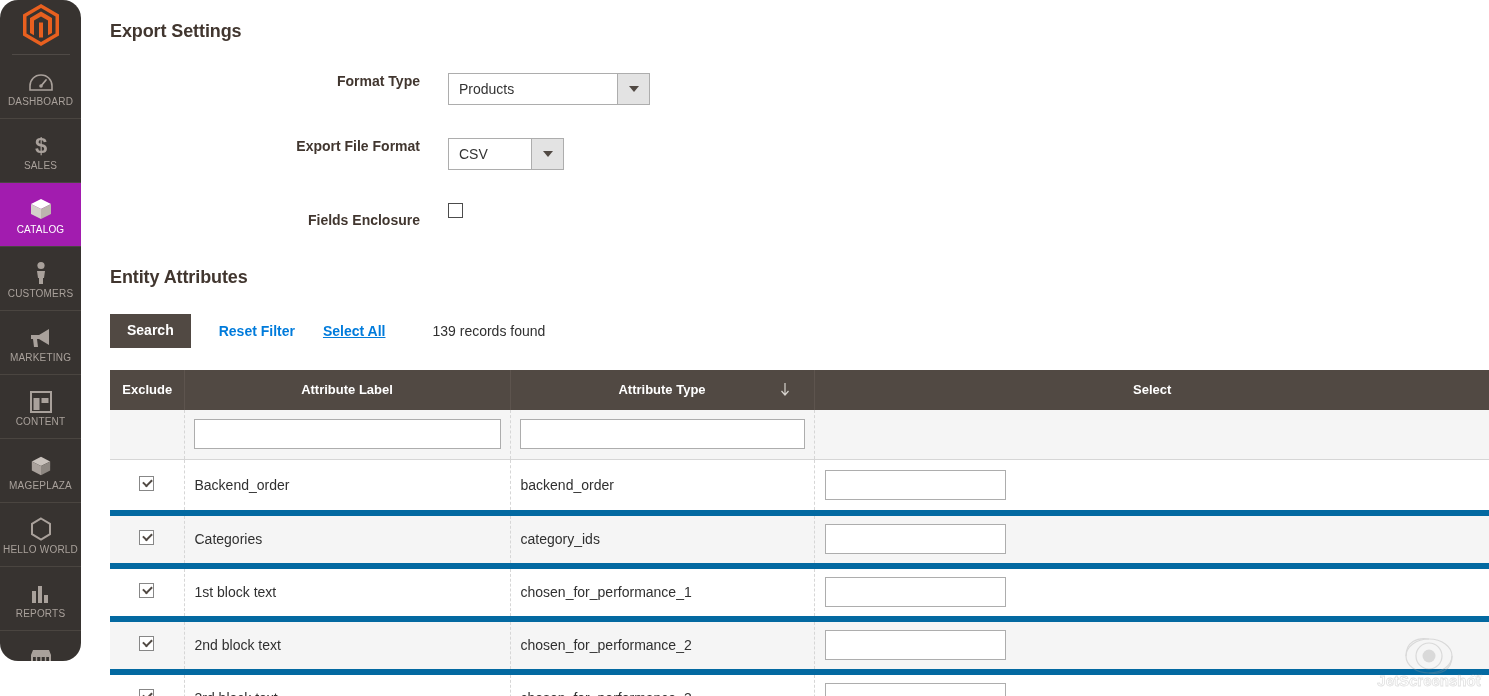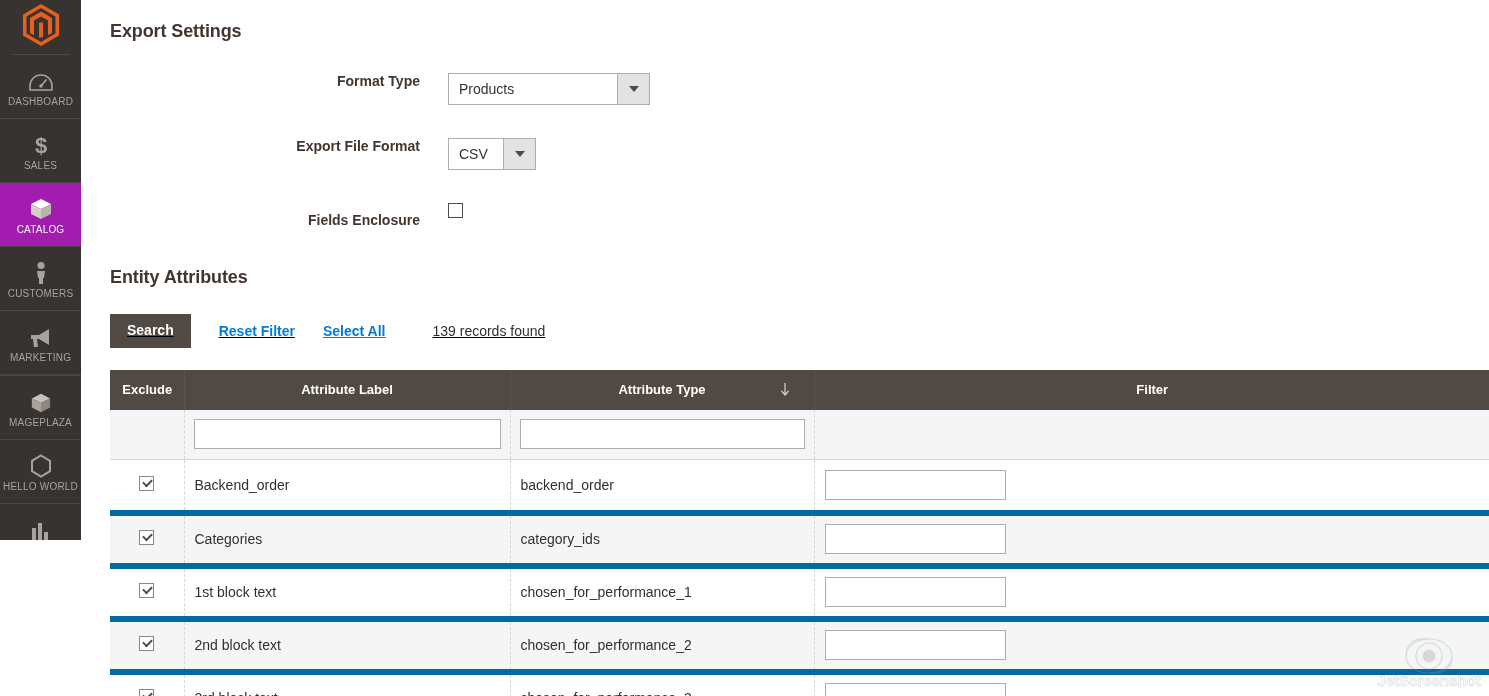--- a/index.html
+++ b/index.html
@@ -7,25 +7,26 @@
     margin: 0; padding: 0;
     width: 1489px; height: 696px;
     overflow: hidden;
     background: #ffffff;
     font-family: "Liberation Sans", sans-serif;
   }
   .app { position: relative; width: 1489px; height: 696px; display: flex; }
 
   
   .sidebar {
-    width: 81px; height: 540px;
+    width: 81px; height: 661px;
     background: #373330;
     flex: 0 0 81px;
     position: relative;
     overflow: hidden;
+    border-radius: 18px;
   }
   .logo-wrap {
     height: 48px;
     display: flex; align-items: center; justify-content: center;
   }
   .logo-hex { width: 36px; height: 42px; display: block; margin-top: 2px; }
   .logo-divider {
     width: 58px; height: 1px; background: #4f4a46;
     margin: 6px auto 0 auto;
   }
@@ -127,21 +128,20 @@
     width: 7px; height: 4px;
     border-left: 2px solid #514943;
     border-bottom: 2px solid #514943;
     transform: rotate(-45deg);
   }
 
   
   .grid-toolbar {
     display: flex; align-items: center;
     padding-left: 29px;
-    text-decoration: underline;
   }
   .btn-search {
     background: #514943;
     color: #ffffff;
     font-size: 14px;
     font-weight: bold;
     border: none;
     padding: 9px 17px 10px 17px;
     cursor: pointer;
     font-family: inherit;
@@ -310,20 +310,30 @@
       <span class="nav-icon">
         <svg width="24" height="22" viewBox="0 0 24 22">
           <path d="M2 8 L10 8 L20 2 L20 18 L10 12 L2 12 Z" fill="#a9a19b"></path>
           <path d="M4 12 L8 12 L9 20 L5 20 Z" fill="#a9a19b"></path>
         </svg>
       </span>
       <span class="nav-label">MARKETING</span>
     </div>
     <div class="nav-sep"></div>
 
+    <div class="nav-item">
+      <span class="nav-icon">
+        <svg width="22" height="22" viewBox="0 0 22 22">
+          <rect x="1" y="1" width="20" height="20" fill="none" stroke="#a9a19b" stroke-width="2"></rect>
+          <rect x="3.5" y="7" width="6" height="12" fill="#a9a19b"></rect>
+          <rect x="11.5" y="7" width="7" height="5" fill="#a9a19b"></rect>
+        </svg>
+      </span>
+      <span class="nav-label">CONTENT</span>
+    </div>
     <div class="nav-sep"></div>
 
     <div class="nav-item">
       <span class="nav-icon">
         <svg width="22" height="22" viewBox="0 0 24 24">
           <path d="M12 2 L22 7 L12 12 L2 7 Z" fill="#c9c2bc"></path>
           <path d="M2 7 L12 12 L12 22 L2 17 Z" fill="#a9a19b"></path>
           <path d="M22 7 L12 12 L12 22 L22 17 Z" fill="#8d8781"></path>
         </svg>
       </span>
@@ -379,21 +389,21 @@
       <div class="select-box" style="width:202px;">
         <div class="select-value" style="flex:1 1 auto;">Products</div>
         <div class="select-arrow">
             <span class="caret"></span>
           </div>
       </div>
     </div>
 
     <div class="form-row" style="margin-top:33px;">
       <div class="form-label">Export File Format</div>
-      <div class="select-box" style="width:88px;">
+      <div class="select-box" style="width:116px;">
         <div class="select-value" style="flex:1 1 auto;">CSV</div>
         <div class="select-arrow">
             <span class="caret"></span>
           </div>
       </div>
     </div>
 
     <div class="form-row" style="margin-top:33px;">
       <div class="form-label" style="padding-top:9px;">Fields Enclosure</div>
       <span class="chk"></span>
@@ -419,21 +429,21 @@
         <thead>
           <tr>
             <th class="th-exclude">Exclude</th>
             <th>Attribute Label</th>
             <th>
               <span>Attribute Type</span>
               <svg class="sort-arrow" viewBox="0 0 10 14">
                 <path d="M5 0 L5 11 M1.5 8 L5 12 L8.5 8" fill="none" stroke="#d6d2cd" stroke-width="1.2"></path>
               </svg>
             </th>
-            <th>Filter</th>
+            <th>Select</th>
           </tr>
         </thead>
         <tbody>
           <tr class="filter-row">
             <td class="c-exclude"></td>
             <td>
               <input class="grid-input" type="text" value="" style="">
             </td>
             <td>
               <input class="grid-input" type="text" value="" style="">

